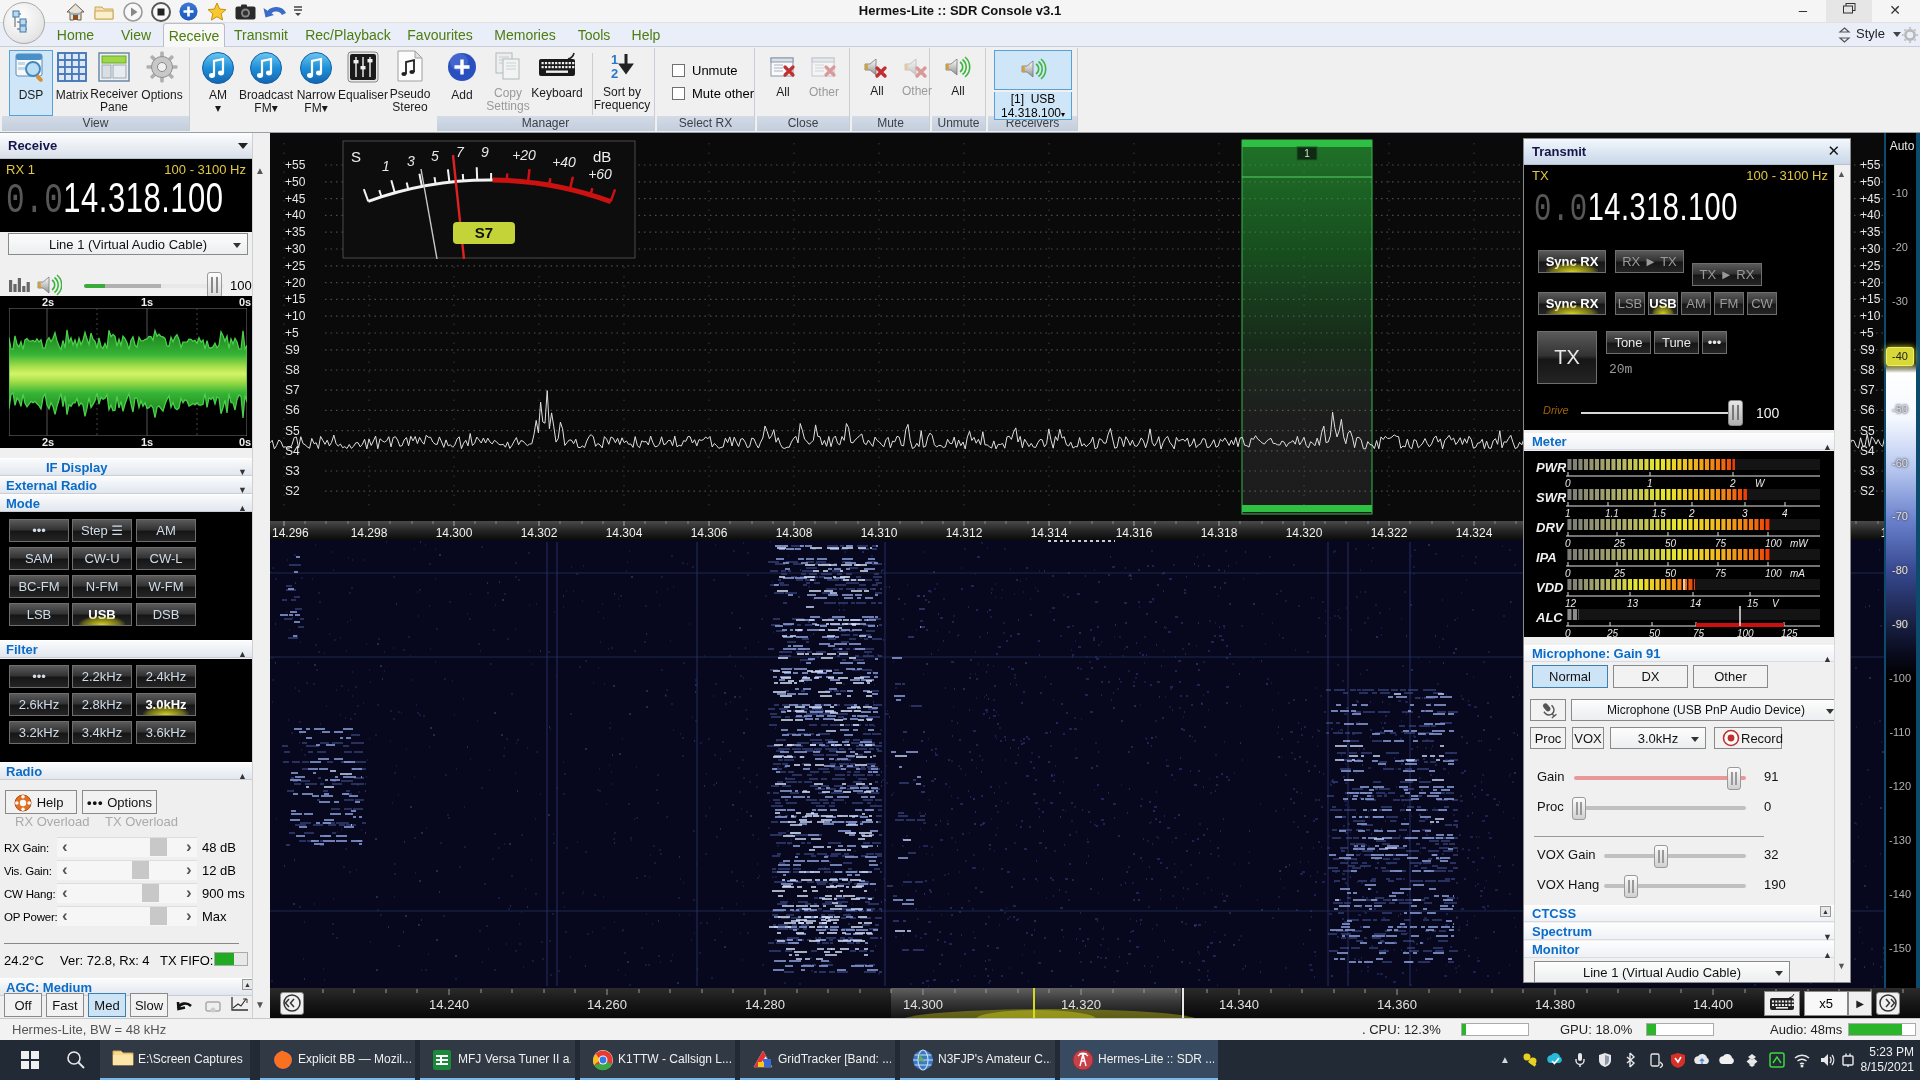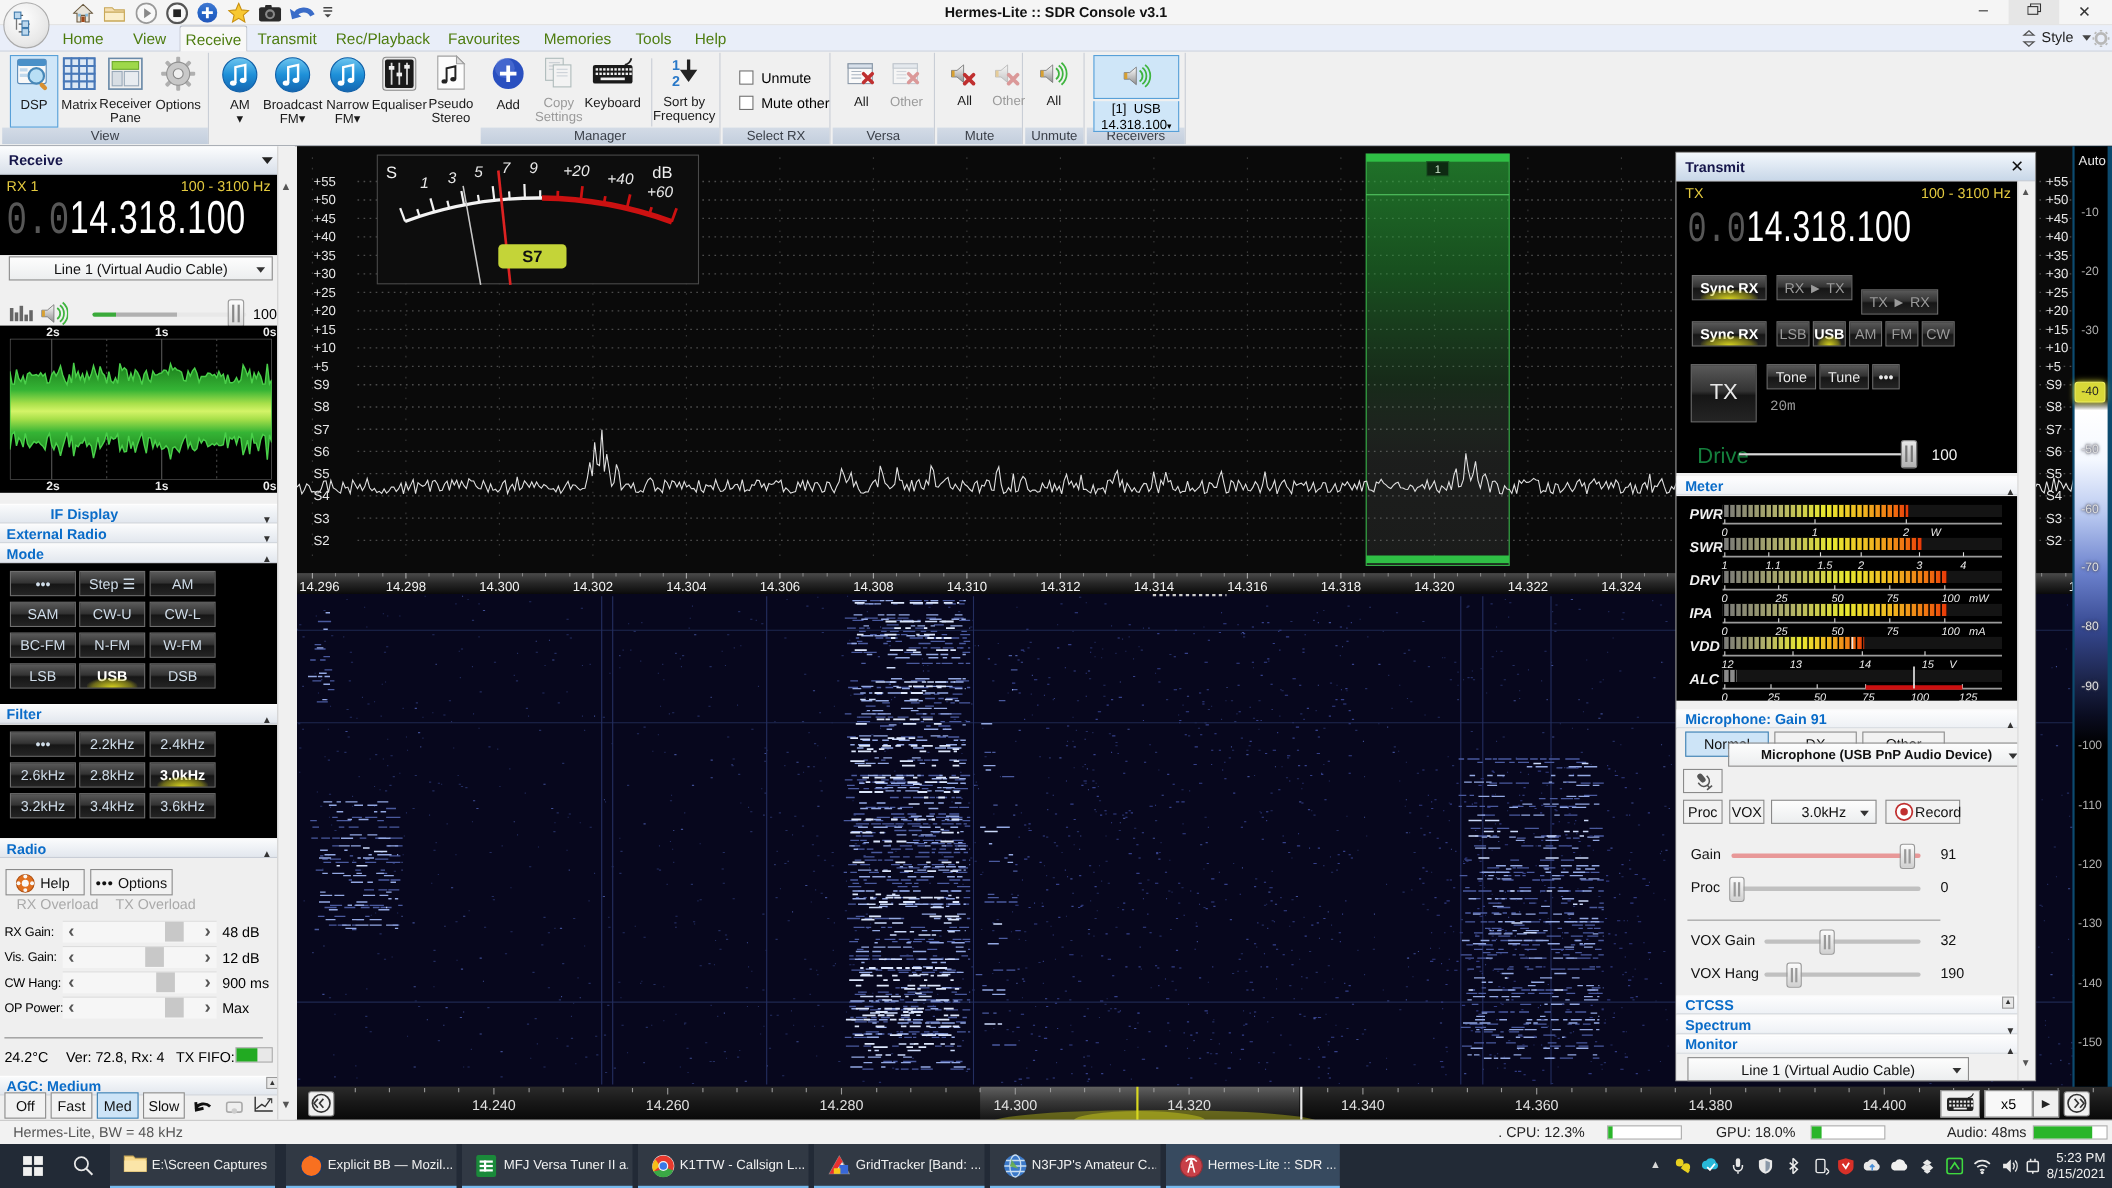--- a/index.html
+++ b/index.html
@@ -140,21 +140,21 @@
       <div class="rgroup" style="left:2px;width:188px;">
         <div class="rgl">View</div>
       </div>
       <div class="rgroup" style="left:437px;width:218px;">
         <div class="rgl">Manager</div>
       </div>
       <div class="rgroup" style="left:657px;width:98px;">
         <div class="rgl">Select RX</div>
       </div>
       <div class="rgroup" style="left:757px;width:93px;">
-        <div class="rgl">Versa</div>
+        <div class="rgl">Close</div>
       </div>
       <div class="rgroup" style="left:852px;width:78px;">
         <div class="rgl">Mute</div>
       </div>
       <div class="rgroup" style="left:932px;width:54px;">
         <div class="rgl">Unmute</div>
       </div>
       <div class="rgroup" style="left:988px;width:90px;">
         <div class="rgl">Receivers</div>
       </div>
@@ -908,21 +908,21 @@
       <div class="dbtn" style="left:91px;top:153px;width:30px;height:23px;line-height:21px;color:#9a9a9a;font-weight:normal;font-size:13px;">LSB</div>
       <div class="dbtn" style="left:124px;top:153px;width:30px;height:23px;line-height:21px;color:#fff;font-weight:bold;font-size:13px;"><div class="glow"></div>USB</div>
       <div class="dbtn" style="left:157px;top:153px;width:30px;height:23px;line-height:21px;color:#9a9a9a;font-weight:normal;font-size:13px;">AM</div>
       <div class="dbtn" style="left:190px;top:153px;width:30px;height:23px;line-height:21px;color:#9a9a9a;font-weight:normal;font-size:13px;">FM</div>
       <div class="dbtn" style="left:223px;top:153px;width:30px;height:23px;line-height:21px;color:#9a9a9a;font-weight:normal;font-size:13px;">CW</div>
       <div class="dbtn" style="left:13px;top:192px;width:60px;height:53px;line-height:51px;color:#e8e8e8;font-weight:normal;font-size:20px;">TX</div>
       <div class="dbtn" style="left:82px;top:192px;width:45px;height:23px;line-height:21px;color:#e8e8e8;font-weight:normal;font-size:13px;">Tone</div>
       <div class="dbtn" style="left:130px;top:192px;width:45px;height:23px;line-height:21px;color:#e8e8e8;font-weight:normal;font-size:13px;">Tune</div>
       <div class="dbtn" style="left:178px;top:192px;width:25px;height:23px;line-height:21px;color:#e8e8e8;font-weight:normal;font-size:13px;">•••</div>
       <div class="abs mono" style="left:85px;top:223px;font-size:13px;color:#9a9a9a;">20m</div>
-      <div class="abs" style="left:19px;top:265px;font-size:20px;color:#15803d;">Drive</div>
+      <div class="abs" style="left:19px;top:265px;font-size:11px;color:#a16207;font-style:italic;">Drive</div>
       <div class="abs" style="left:57px;top:273px;width:150px;height:2px;background:#d8d8d8;"></div>
       <div class="abs" style="left:204px;top:261px;width:15px;height:26px;background:linear-gradient(#e8e8e8,#b0b0b0);border:1px solid #888;border-radius:3px;">
         <div style="margin:4px auto;width:7px;height:15px;border-left:2px solid #777;border-right:2px solid #777;"></div>
       </div>
       <div class="abs" style="left:232px;top:266px;font-size:14px;color:#f0f0f0;">100</div>
       <div class="tx-shead" style="top:294px;"><span style="margin-left:8px;">Meter</span><span class="secarr" style="top:5px;">▲</span></div>
       <div class="abs" style="left:0;top:312px;width:310px;height:186px;background:#000;"></div>
       <svg class="abs" style="left:0;top:312px;" width="310" height="186" viewBox="0 0 310 186">
         <defs>
           <linearGradient id="gled" x1="0" y1="0" x2="1" y2="0">
@@ -1199,21 +1199,21 @@
       <div class="lbtn" style="left:6px;top:560px;width:36px;height:22px;">
         <svg class="abs" style="left:9px;top:1px;" width="18" height="18" viewBox="0 0 18 18">
           <g transform="rotate(-40 9 9)">
             <rect x="6.5" y="1" width="5" height="9" rx="2.5" fill="#555"></rect>
             <path d="M4,7 v2 a5,5 0 0 0 10,0 v-2" fill="none" stroke="#555" stroke-width="1.4"></path>
             <line x1="9" y1="14" x2="9" y2="17" stroke="#555" stroke-width="1.4"></line>
             <line x1="6" y1="17" x2="12" y2="17" stroke="#555" stroke-width="1.4"></line>
           </g>
         </svg>
       </div>
-      <div class="combo" style="left:47px;top:536px;width:270px;height:22px;line-height:21px;font-size:12px;font-weight:bold;">Microphone (USB PnP Audio Device)<span class="ca"></span></div>
+      <div class="combo" style="left:47px;top:560px;width:270px;height:22px;line-height:21px;font-size:12px;">Microphone (USB PnP Audio Device)<span class="ca"></span></div>
       <div class="lbtn" style="left:6px;top:588px;width:36px;height:22px;line-height:21px;">Proc</div>
       <div class="lbtn" style="left:48px;top:588px;width:32px;height:22px;line-height:21px;">VOX</div>
       <div class="combo" style="left:86px;top:588px;width:96px;height:22px;line-height:21px;">3.0kHz<span class="ca"></span></div>
       <div class="lbtn" style="left:190px;top:588px;width:68px;height:22px;"><svg class="abs" style="left:7px;top:1px;" width="18" height="18" viewBox="0 0 18 18">
           <circle cx="9" cy="9" r="7.5" fill="#fff" stroke="#c03030" stroke-width="1.6"></circle>
           <circle cx="9" cy="9" r="3.4" fill="#c03030"></circle>
         </svg><span style="margin-left:26px;line-height:21px;">Record</span></div>
       <div class="abs" style="left:13px;top:630px;font-size:13px;color:#111;">Gain</div>
       <div class="abs" style="left:50px;top:637px;width:172px;height:4px;border-radius:2px;background:#e89898;"></div>
       <div class="abs" style="left:203px;top:628px;width:14px;height:23px;background:linear-gradient(#fcfcfc,#d0d0d0);border:1px solid #999;border-radius:3px;">

